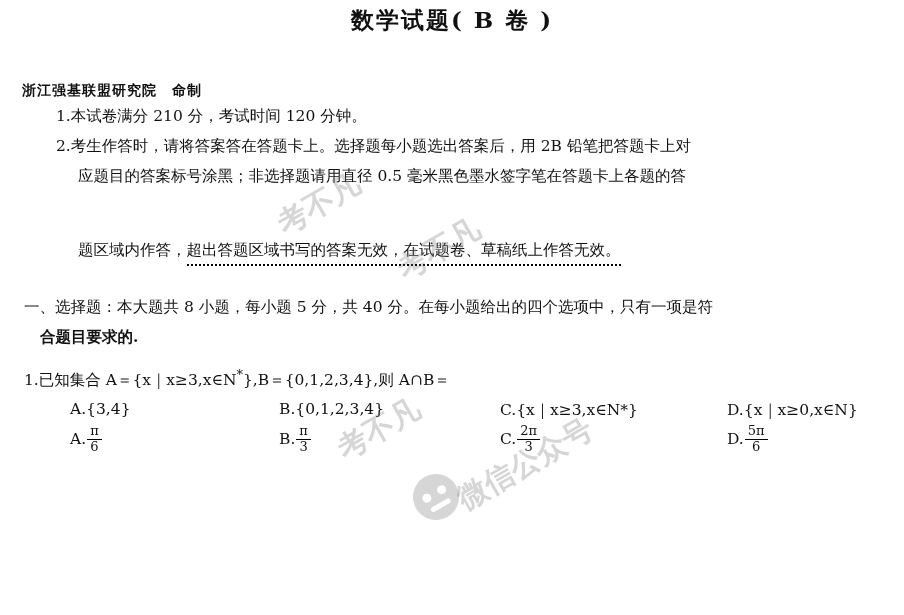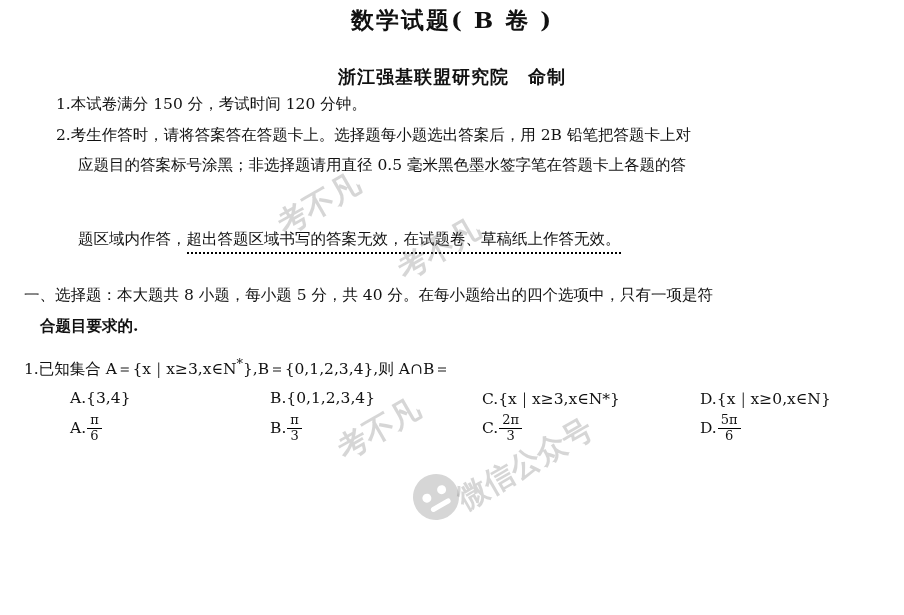--- a/index.html
+++ b/index.html
@@ -26,25 +26,25 @@
     text-align: center;
     font-family: "DejaVu Serif", "Liberation Serif", serif;
     font-weight: 700;
     font-size: 23px;
     letter-spacing: 2px;
     margin-top: 4px;
     margin-bottom: 0;
     line-height: 1.4;
   }
   .subtitle {
-    text-align: center;
-    font-size: 18px;
+    text-align: left;
+    font-size: 14px;
     font-weight: 700;
     letter-spacing: 1px;
-    margin-top: 28px;
+    margin-top: 45px;
     line-height: 1.4;
   }
   .notice-head {
     font-size: 17px;
     font-weight: 700;
     letter-spacing: 1px;
     margin-top: 36px;
     margin-left: 4px;
   }
   .notice-item {
@@ -81,20 +81,21 @@
     font-size: 15.5px;
     line-height: 2.0;
     margin-top: 10px;
     margin-left: 2px;
   }
   .choices {
     display: flex;
     margin-top: 4px;
     margin-left: 48px;
     font-size: 15.5px;
+    gap: 9px;
   }
   .choices .ch {
     display: block;
   }
   .choices-q1 .ch:nth-child(1) { width: 200px; }
   .choices-q1 .ch:nth-child(2) { width: 212px; }
   .choices-q1 .ch:nth-child(3) { width: 218px; }
   .choices-q2 .ch:nth-child(1) { width: 200px; }
   .choices-q2 .ch:nth-child(2) { width: 212px; }
   .choices-q2 .ch:nth-child(3) { width: 218px; }
@@ -171,21 +172,21 @@
     <span class="eye l"></span>
       <span class="eye r"></span>
       <span class="mouth"></span>
   </div>
 
   <h1 class="title">数学试题( B 卷 )</h1>
 
   <div class="subtitle">浙江强基联盟研究院　命制</div>
 
 
-  <div class="notice-item">1.本试卷满分 150 分，考试时间 120 分钟。</div>
+  <div class="notice-item">1.本试卷满分 210 分，考试时间 120 分钟。</div>
 
   <div class="notice-item">2.考生作答时，请将答案答在答题卡上。选择题每小题选出答案后，用 2B 铅笔把答题卡上对</div>
   <div class="notice-cont">应题目的答案标号涂黑；非选择题请用直径 0.5 毫米黑色墨水签字笔在答题卡上各题的答</div>
   <div class="notice-cont">
     <span>题区域内作答，</span><span class="dotted">超出答题区域书写的答案无效，在试题卷、草稿纸上作答无效。</span>
   </div>
 
   <div class="section-head">一、选择题：本大题共 8 小题，每小题 5 分，共 40 分。在每小题给出的四个选项中，只有一项是符</div>
   <div class="section-cont">合题目要求的.</div>
 

